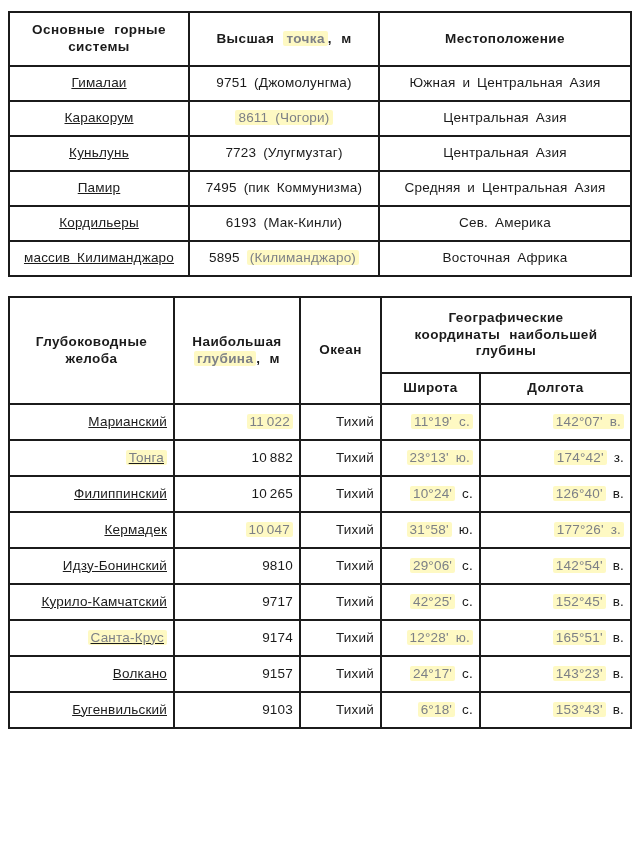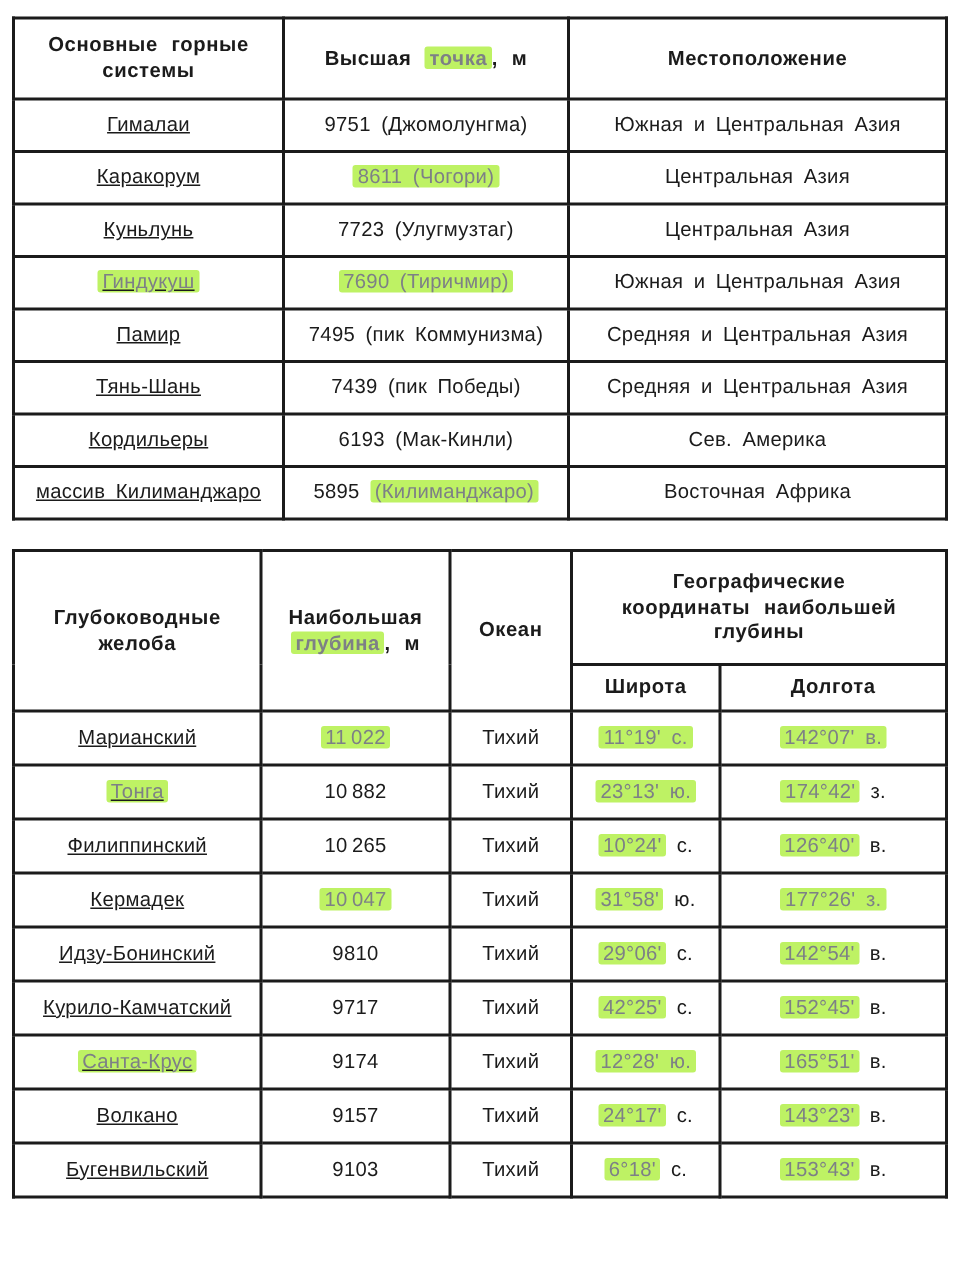--- a/index.html
+++ b/index.html
@@ -20,25 +20,25 @@
     padding:2px 6px;
     word-spacing:3px;letter-spacing:0.2px;
   }
   table.t th{
     font-weight:bold;word-spacing:5px;letter-spacing:0.4px;font-size:13.5px;
   }
   .t1 thead th{height:48px;}
   .t1 tbody td{height:29px;}
   .t2 thead tr.main th{height:70px;}
   .t2 thead tr.sub th{height:25px;margin-left:36px;}
-  .t2 tbody td{height:30px;}
+  .t2 tbody td{height:30px;text-align:right;}
   .t2{margin-top:19px;}
   td.left{text-align:left;padding-left:11px;text-decoration:underline;}
   .hl{
-    background:#bef264;color:#7d8086;
+    background:#fef9c3;color:#7d8086;
     padding:0 3px;border-radius:2px;
   }
   th .hl{font-weight:bold;}
   th.coords span{display:inline-block;max-width:195px;}
 </style>
 </head>
 <body>
 
 <div class="page">
 
@@ -65,32 +65,22 @@
           <td class="left"><span>Каракорум</span></td>
           <td><span class="hl">8611 (Чогори)</span></td>
           <td><span>Центральная Азия</span></td>
         </tr>
         <tr>
           <td class="left"><span>Куньлунь</span></td>
           <td><span>7723 (Улугмузтаг)</span></td>
           <td><span>Центральная Азия</span></td>
         </tr>
         <tr>
-          <td class="left"><span class="hl">Гиндукуш</span></td>
-          <td><span class="hl">7690 (Тиричмир)</span></td>
-          <td><span>Южная и Центральная Азия</span></td>
-        </tr>
-        <tr>
           <td class="left"><span>Памир</span></td>
           <td><span>7495 (пик Коммунизма)</span></td>
-          <td><span>Средняя и Центральная Азия</span></td>
-        </tr>
-        <tr>
-          <td class="left"><span>Тянь-Шань</span></td>
-          <td><span>7439 (пик Победы)</span></td>
           <td><span>Средняя и Центральная Азия</span></td>
         </tr>
         <tr>
           <td class="left"><span>Кордильеры</span></td>
           <td><span>6193 (Мак-Кинли)</span></td>
           <td><span>Сев. Америка</span></td>
         </tr>
         <tr>
           <td class="left"><span>массив Килиманджаро</span></td>
           <td><span>5895 </span><span class="hl">(Килиманджаро)</span></td>

